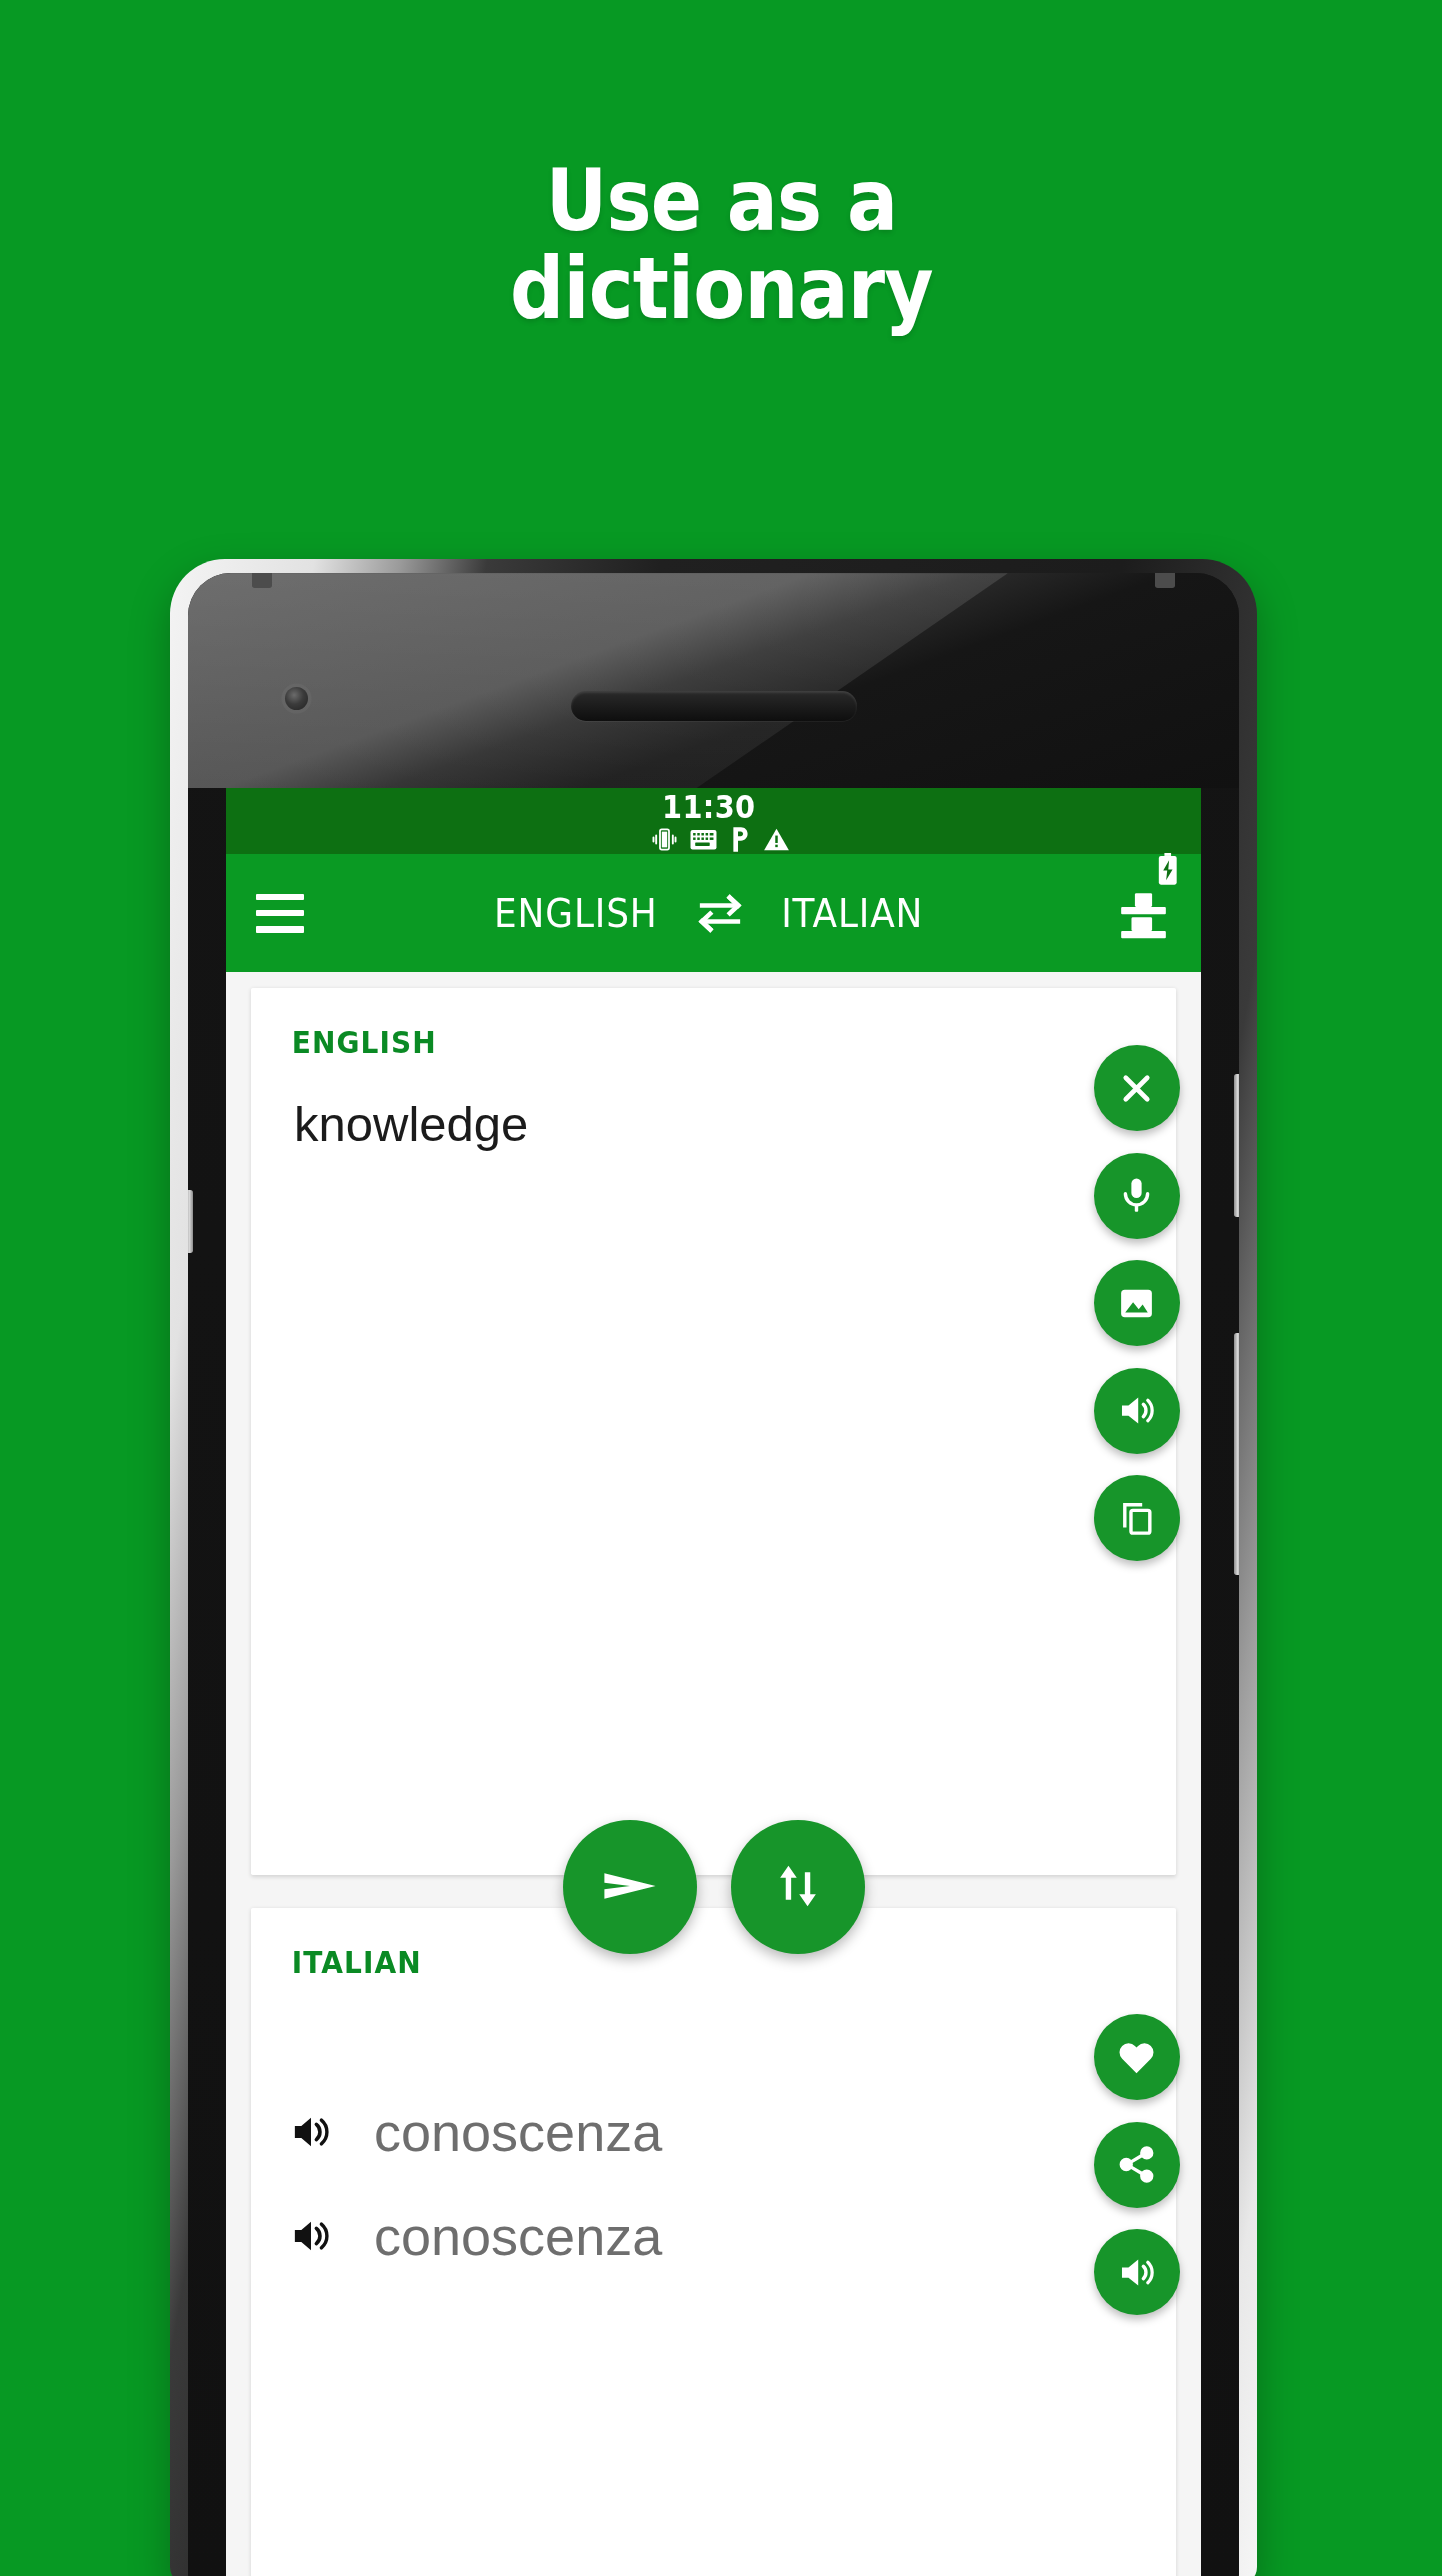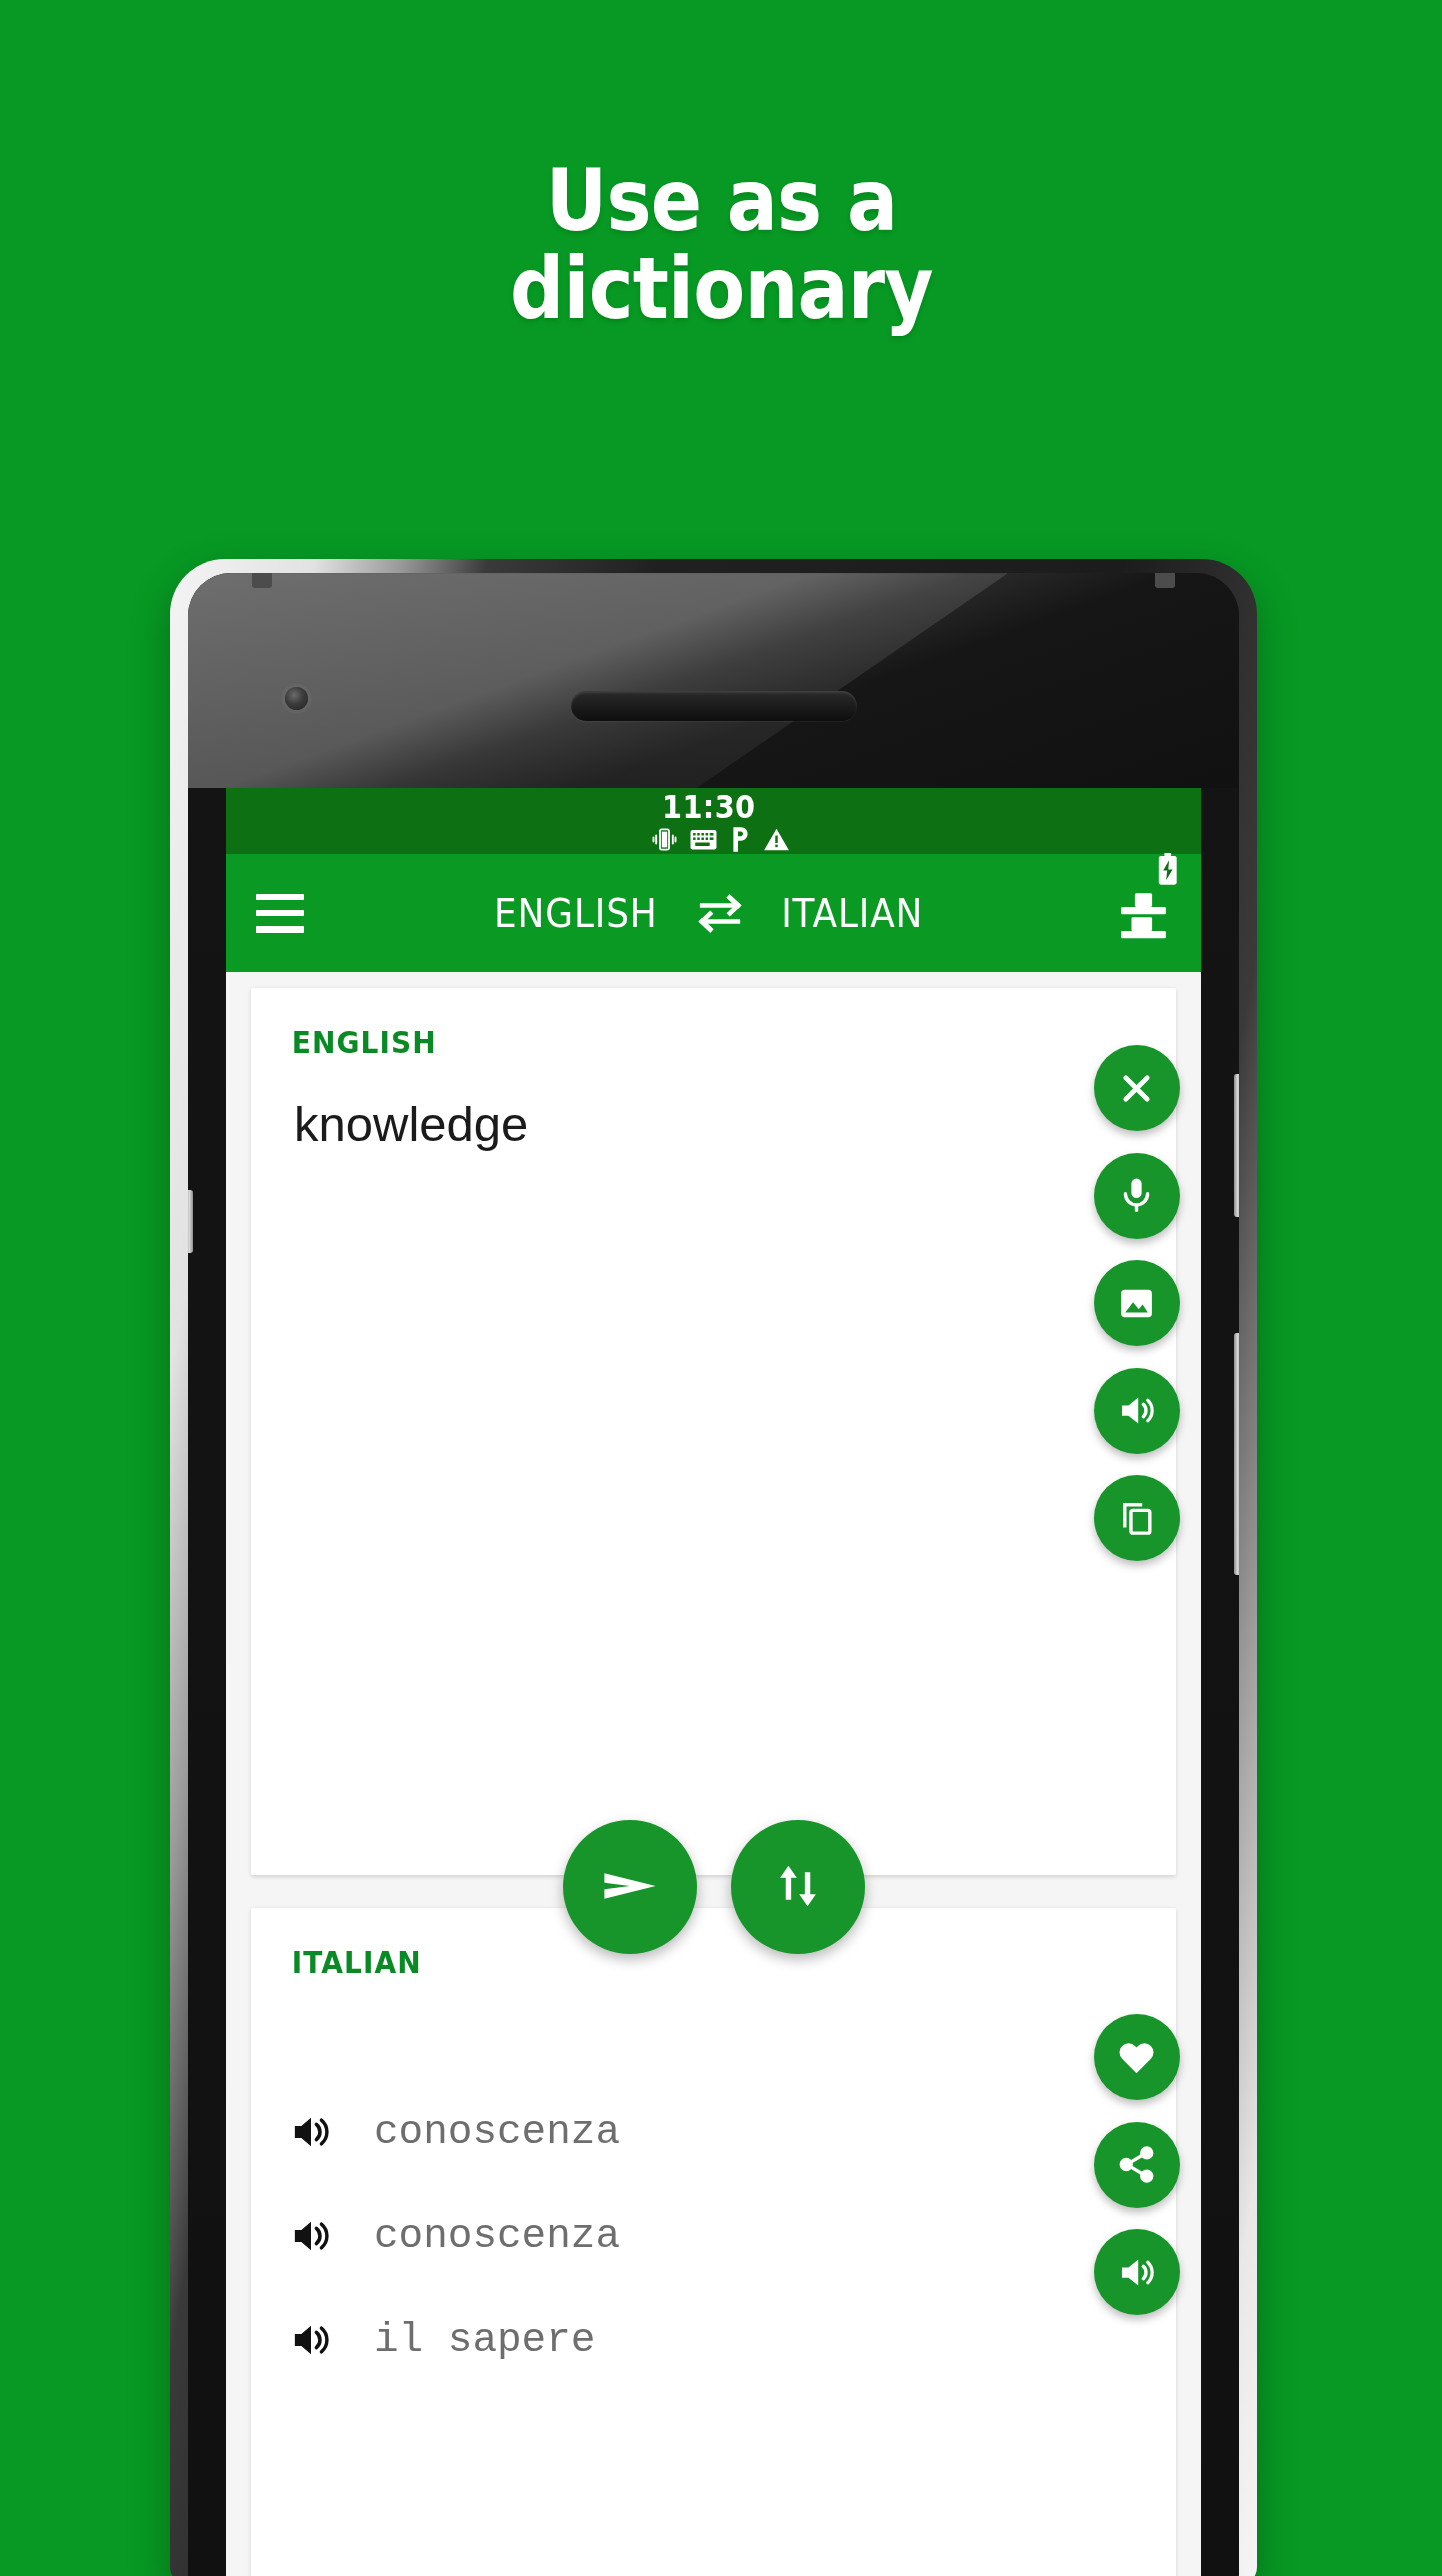--- a/index.html
+++ b/index.html
@@ -201,23 +201,23 @@
 
   
   .result-list { padding:100px 0 0 0; }
   .result-row {
     display:flex; align-items:center;
     gap:39px;
     padding:0 0 0 41px;
     height:104px;
   }
   .row-word {
-    font-size:41px;
+    font-size:54px;
     color:#6e6e6e;
-    font-family:Liberation Mono, monospace;
+    font-family:Liberation Sans, sans-serif;
   }
   .spk-ic { width:43px; display:flex; align-items:center; }
 
   .fab-col.results {
     position:absolute; right:-3.6px; top:106px;
     display:flex; flex-direction:column; gap:21.5px; z-index:7;
   }
 </style>
 </head>
 <body>
@@ -416,30 +416,20 @@
             <div class="result-row">
               <span class="spk-ic">
                 <svg width="43" height="36" viewBox="0 0 24 20">
                   <path d="M1.6 6.6h3.6L10.6 2v16L5.2 13.4H1.6V6.6z" fill="#111"></path>
                   <path d="M13.6 5.8a5.4 5.4 0 0 1 0 8.4" fill="none" stroke="#111" stroke-width="2" stroke-linecap="round"></path>
                   <path d="M16.4 3.4a8.6 8.6 0 0 1 0 13.2" fill="none" stroke="#111" stroke-width="1.9" stroke-linecap="round"></path>
                 </svg>
               </span>
               <span class="row-word">conoscenza</span>
             </div>
-            <div class="result-row">
-              <span class="spk-ic">
-                <svg width="43" height="36" viewBox="0 0 24 20">
-                  <path d="M1.6 6.6h3.6L10.6 2v16L5.2 13.4H1.6V6.6z" fill="#111"></path>
-                  <path d="M13.6 5.8a5.4 5.4 0 0 1 0 8.4" fill="none" stroke="#111" stroke-width="2" stroke-linecap="round"></path>
-                  <path d="M16.4 3.4a8.6 8.6 0 0 1 0 13.2" fill="none" stroke="#111" stroke-width="1.9" stroke-linecap="round"></path>
-                </svg>
-              </span>
-              <span class="row-word">il sapere</span>
-            </div>
           </div>
 
           <div class="fab-col results">
             <div class="fab">
               <span>
                 <svg width="41" height="41" viewBox="0 0 24 24" fill="#fff">
                   <path d="M12 21.2 3.6 12.7a5.3 5.3 0 0 1 7.5-7.5L12 6.1l.9-.9a5.3 5.3 0 0 1 7.5 7.5L12 21.2z"></path>
                 </svg>
               </span>
             </div>

